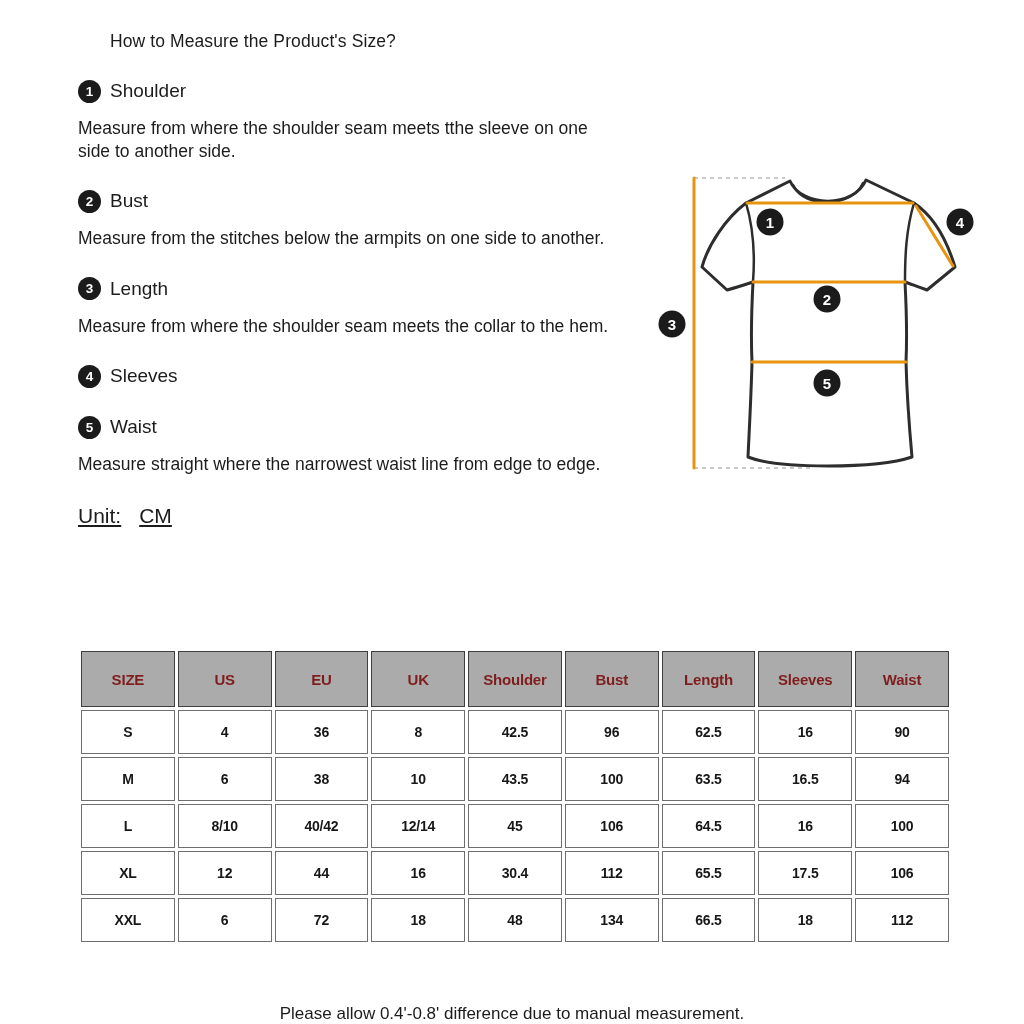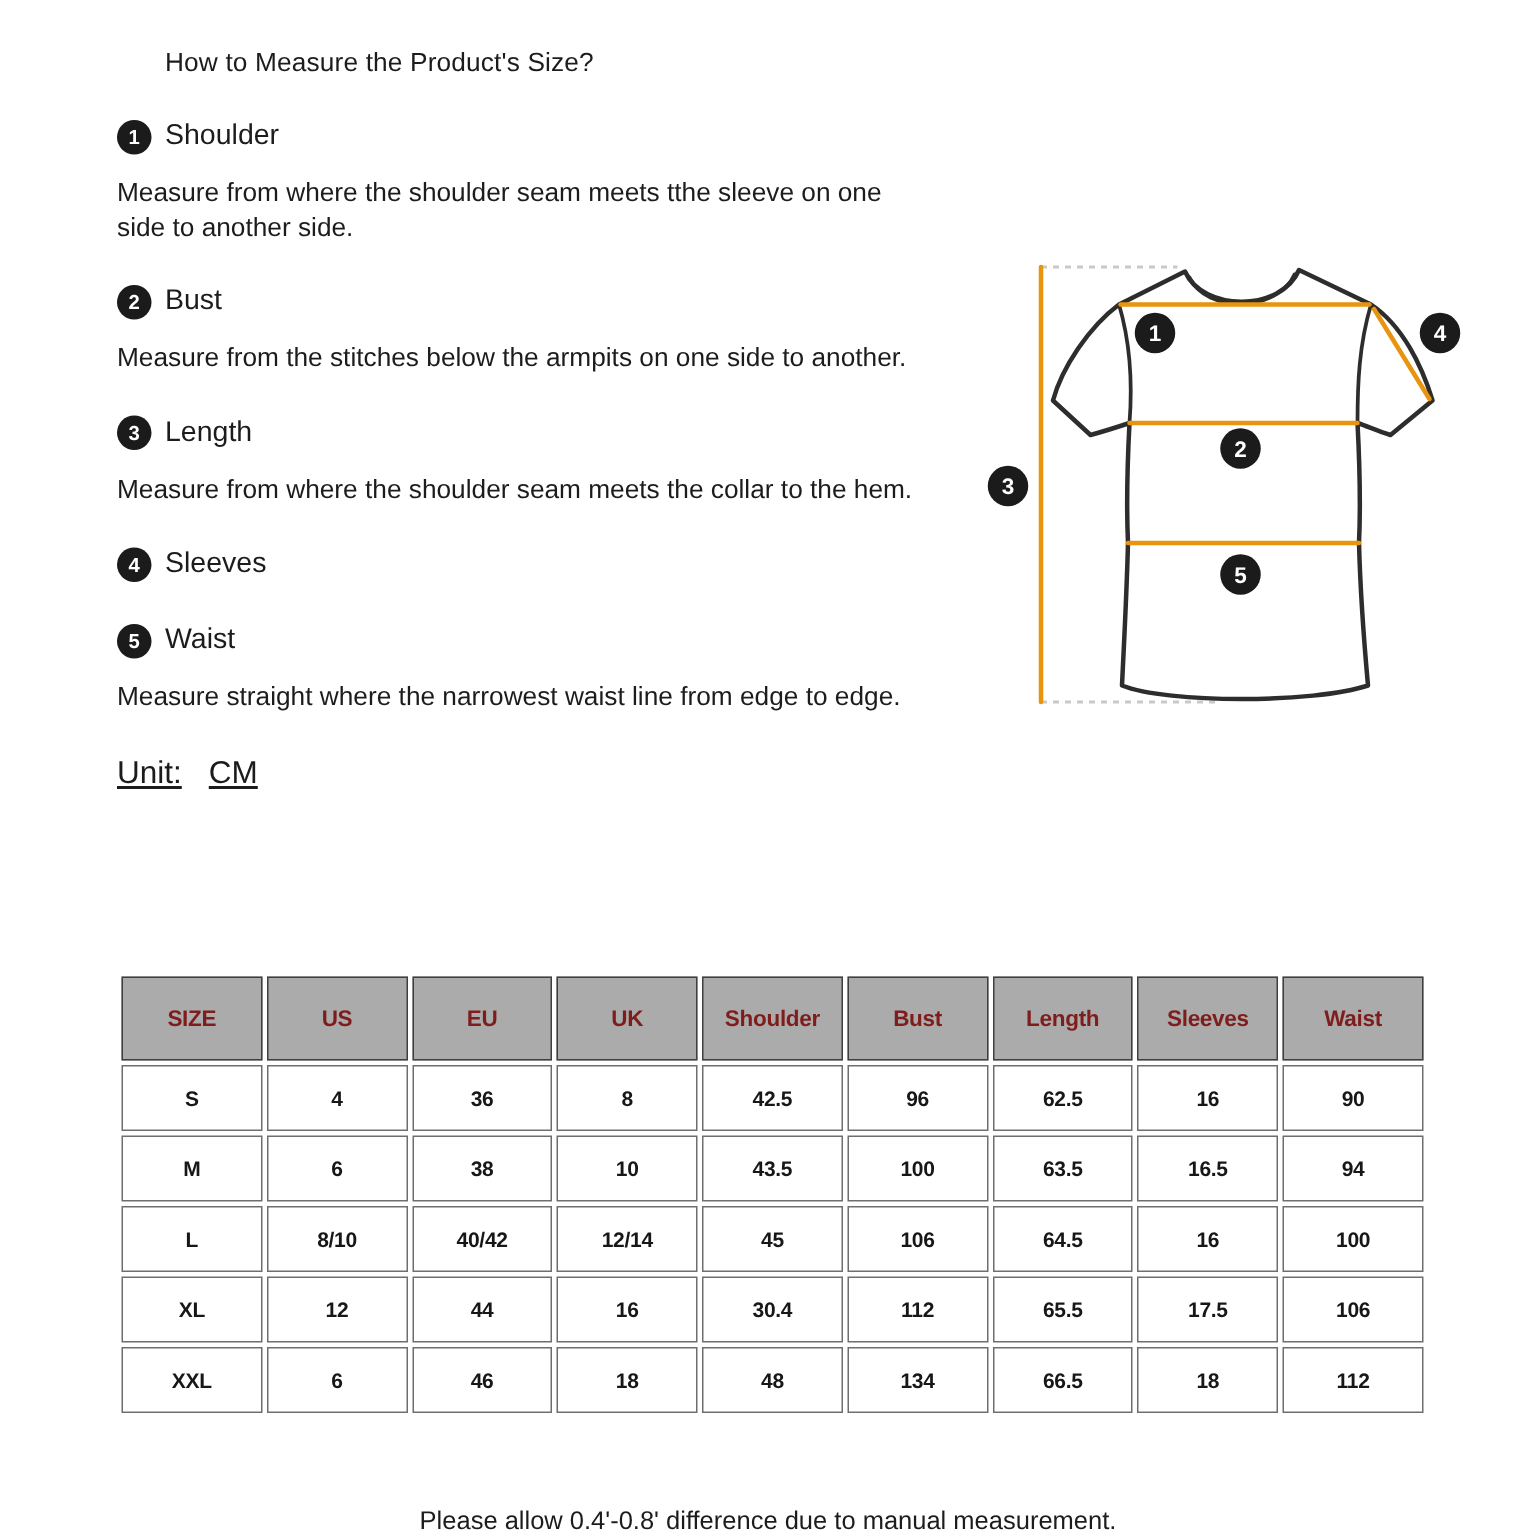--- a/index.html
+++ b/index.html
@@ -209,21 +209,21 @@
         <td>16</td>
         <td>30.4</td>
         <td>112</td>
         <td>65.5</td>
         <td>17.5</td>
         <td>106</td>
       </tr>
       <tr>
         <td>XXL</td>
         <td>6</td>
-        <td>46</td>
+        <td>72</td>
         <td>18</td>
         <td>48</td>
         <td>134</td>
         <td>66.5</td>
         <td>18</td>
         <td>112</td>
       </tr>
     </tbody>
   </table>
 

